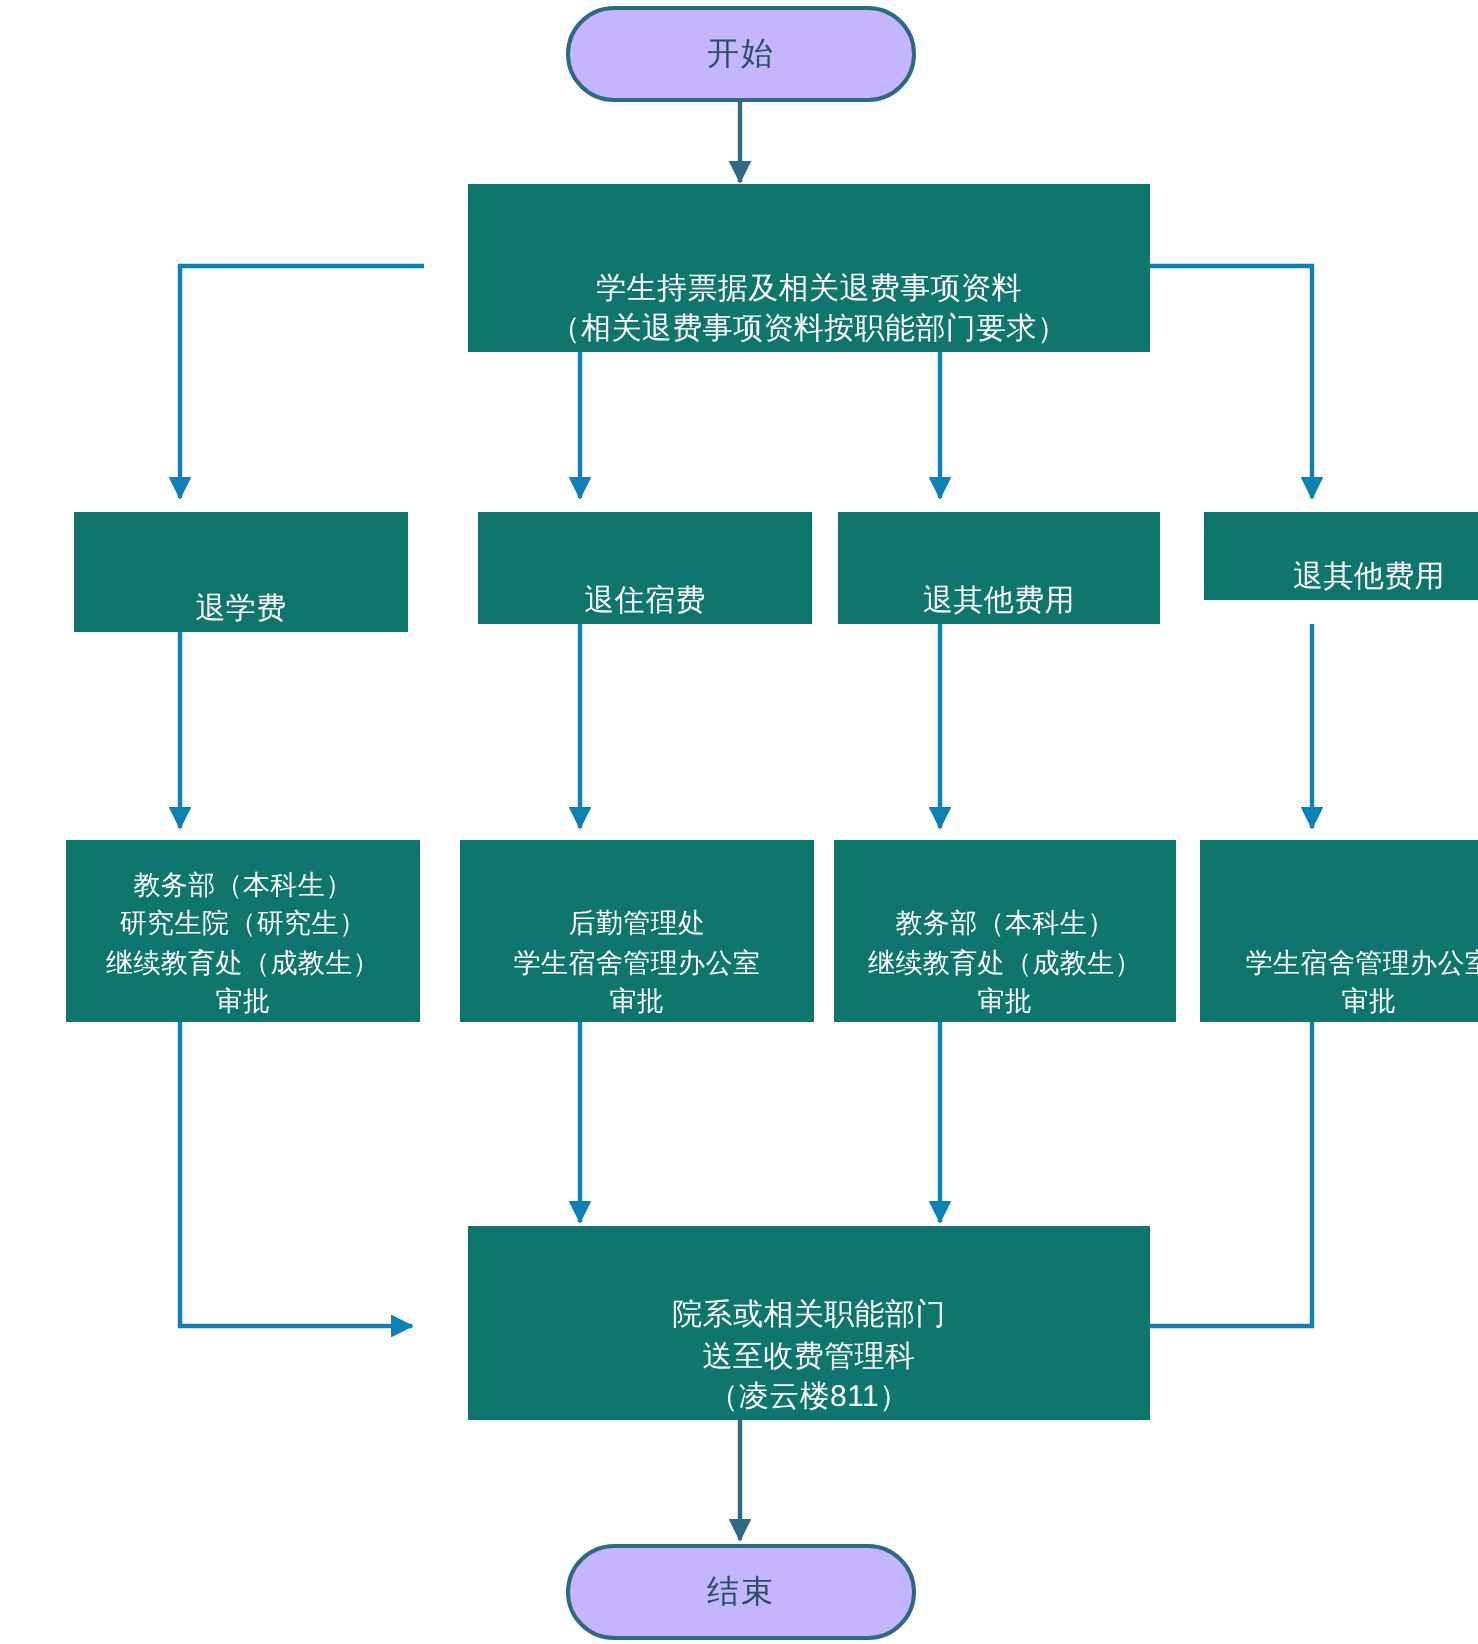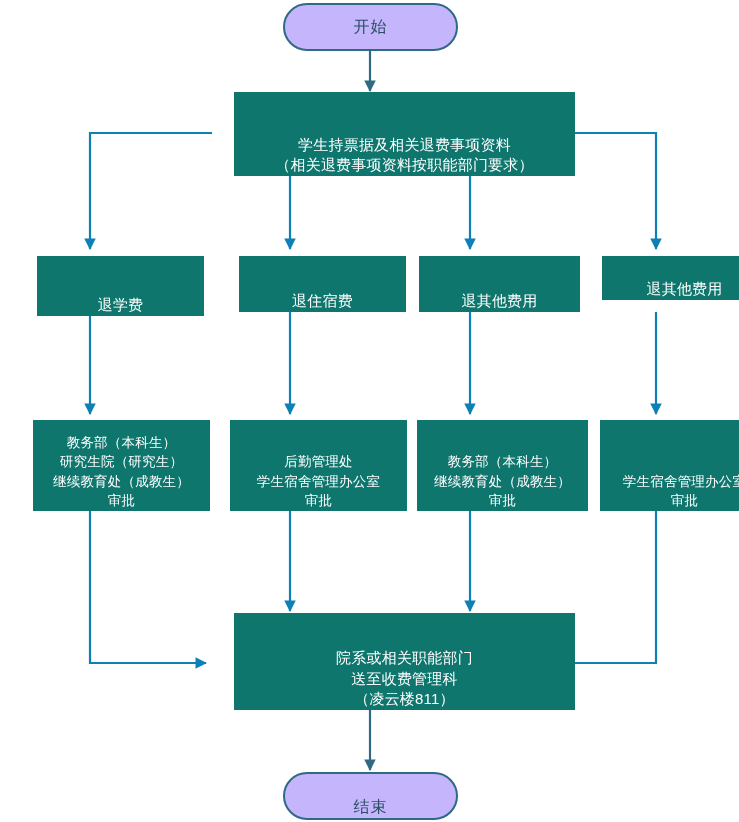--- a/index.html
+++ b/index.html
@@ -153,17 +153,17 @@
     <span>学生宿舍管理办公室
 审批</span>
   </div>
 
   <div class="node-box" style="left:204px; top:613px; width:341px; height:97px;">
     <span>院系或相关职能部门
 送至收费管理科
 （凌云楼811）</span>
   </div>
 
-  <div class="terminator" style="left:283px; top:772px; width:175px; height:48px;align-items:flex-end;">
+  <div class="terminator" style="left:283px; top:772px; width:175px; height:48px;">
     <span>结束</span>
   </div>
 
 </div>
 
 </body></html>

